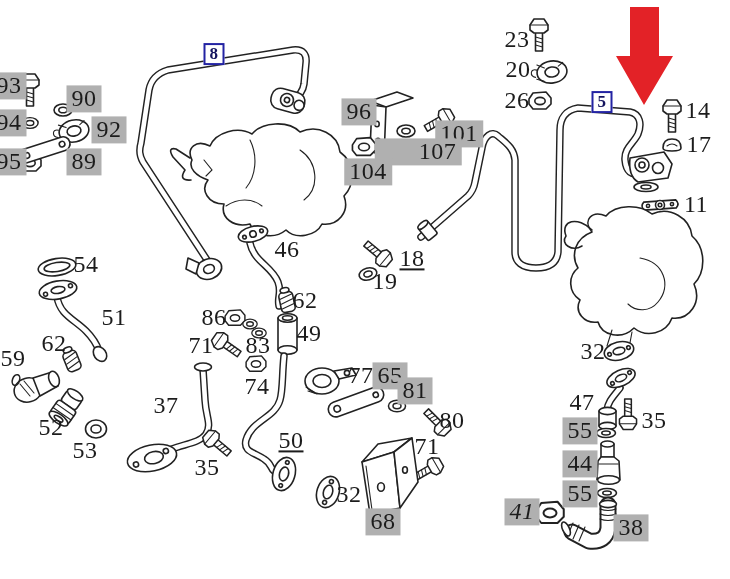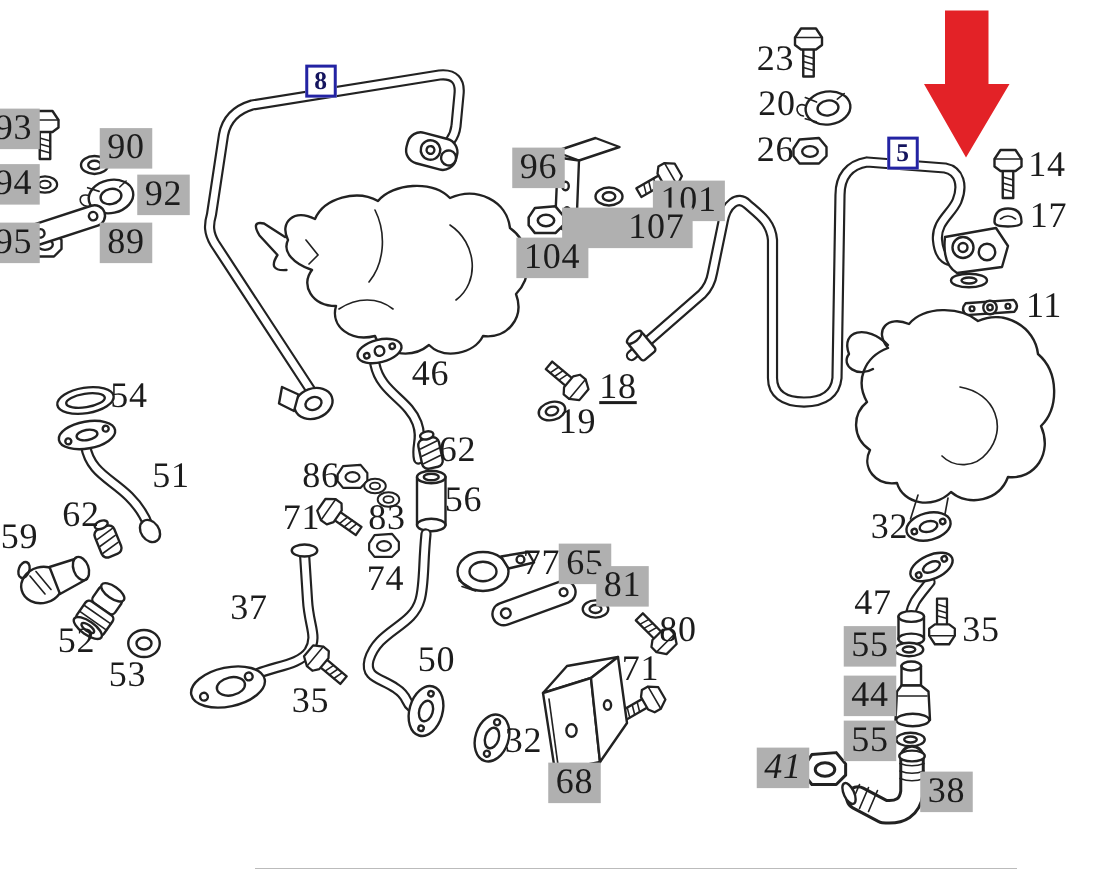--- a/index.html
+++ b/index.html
@@ -384,32 +384,32 @@
       <div class="lbl plain" style="left: 696px; top: 205px;">11</div>
       <div class="lbl plain" style="left: 86px; top: 265px;">54</div>
       <div class="lbl plain" style="left: 114px; top: 318px;">51</div>
       <div class="lbl plain" style="left: 54px; top: 344px;">62</div>
       <div class="lbl plain" style="left: 13px; top: 359px;">59</div>
       <div class="lbl plain" style="left: 51px; top: 428px;">52</div>
       <div class="lbl plain" style="left: 85px; top: 451px;">53</div>
       <div class="lbl plain" style="left: 287px; top: 250px;">46</div>
       <div class="lbl plain" style="left: 305px; top: 301px;">62</div>
       <div class="lbl plain" style="left: 214px; top: 318px;">86</div>
-      <div class="lbl plain" style="left: 309px; top: 334px;">56</div>
+      <div class="lbl plain" style="left: 309px; top: 334px;">49</div>
       <div class="lbl plain" style="left: 201px; top: 346px;">71</div>
       <div class="lbl plain" style="left: 258px; top: 346px;">83</div>
       <div class="lbl plain" style="left: 257px; top: 387px;">74</div>
       <div class="lbl plain" style="left: 166px; top: 406px;">37</div>
       <div class="lbl plain" style="left: 412px; top: 259px; text-decoration: underline;">18</div>
       <div class="lbl plain" style="left: 385px; top: 282px;">19</div>
       <div class="lbl plain" style="left: 361px; top: 376px;">77</div>
       <div class="lbl highlight" style="left: 390px; top: 376px;">65</div>
       <div class="lbl highlight" style="left: 415px; top: 391px;">81</div>
       <div class="lbl plain" style="left: 452px; top: 421px; text-align: center;">80</div>
-      <div class="lbl plain" style="left: 291px; top: 441px;">50</div>
+      <div class="lbl plain" style="left: 291px; top: 441px; text-decoration: underline;">50</div>
       <div class="lbl plain" style="left: 207px; top: 468px;">35</div>
       <div class="lbl plain" style="left: 427px; top: 447px;">71</div>
       <div class="lbl plain" style="left: 349px; top: 495px;">32</div>
       <div class="lbl highlight" style="left: 383px; top: 522px;">68</div>
       <div class="lbl plain" style="left: 593px; top: 352px;">32</div>
       <div class="lbl plain" style="left: 582px; top: 403px;">47</div>
       <div class="lbl plain" style="left: 654px; top: 421px;">35</div>
       <div class="lbl highlight" style="left: 580px; top: 431px;">55</div>
       <div class="lbl highlight" style="left: 580px; top: 464px;">44</div>
       <div class="lbl highlight" style="left: 580px; top: 494px;">55</div>

